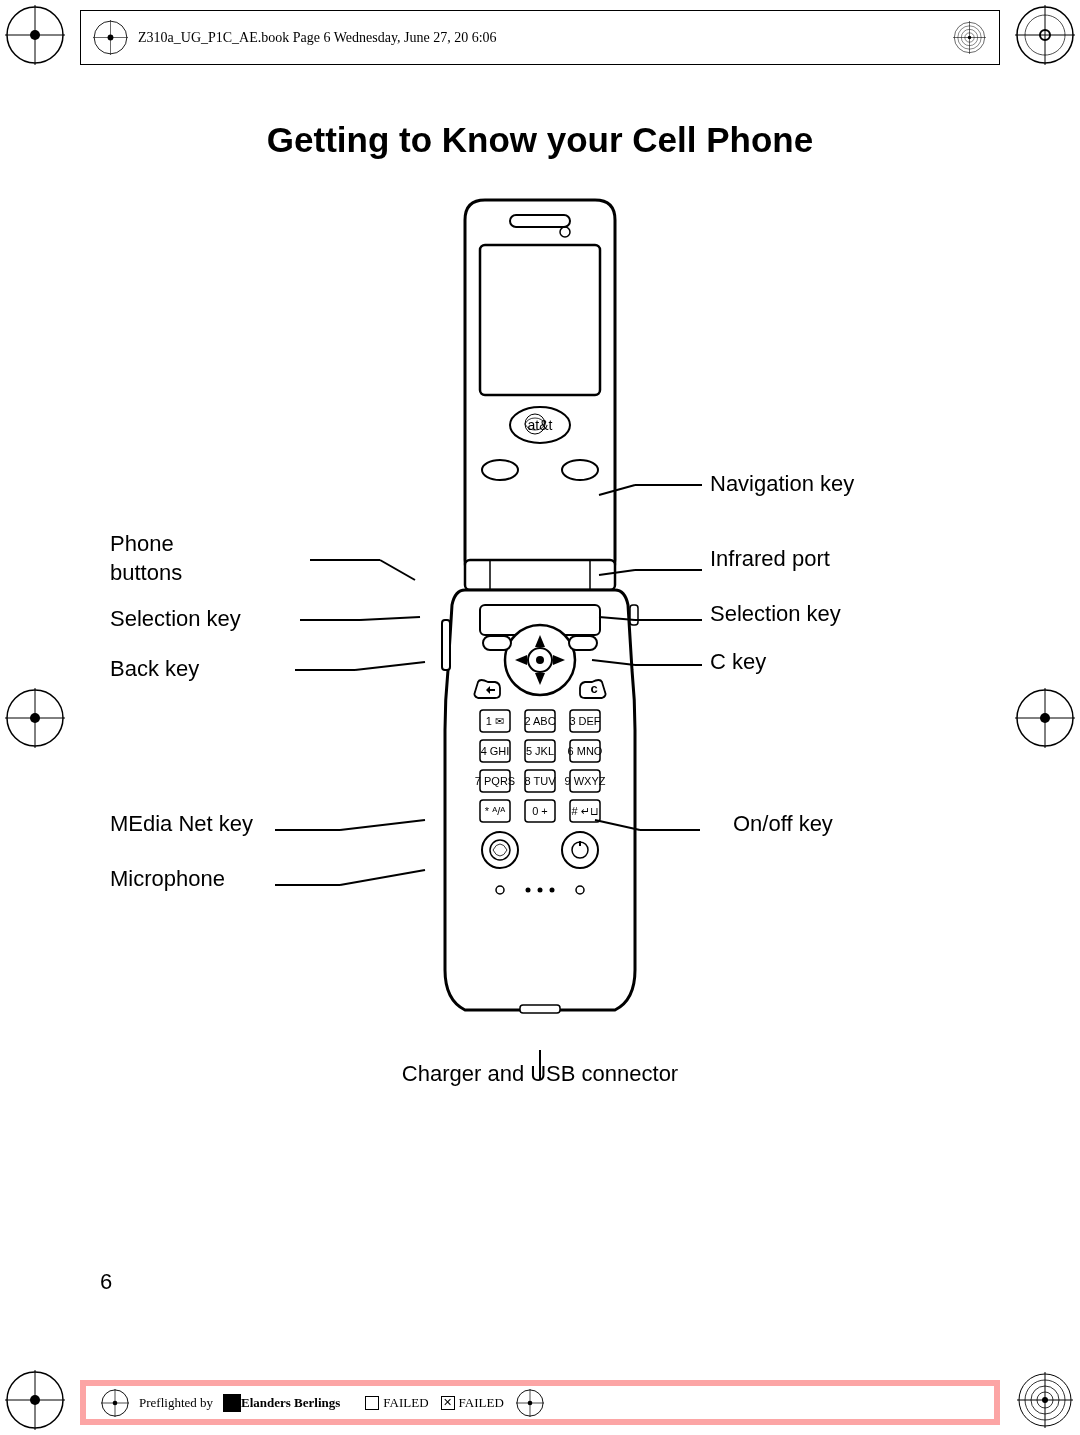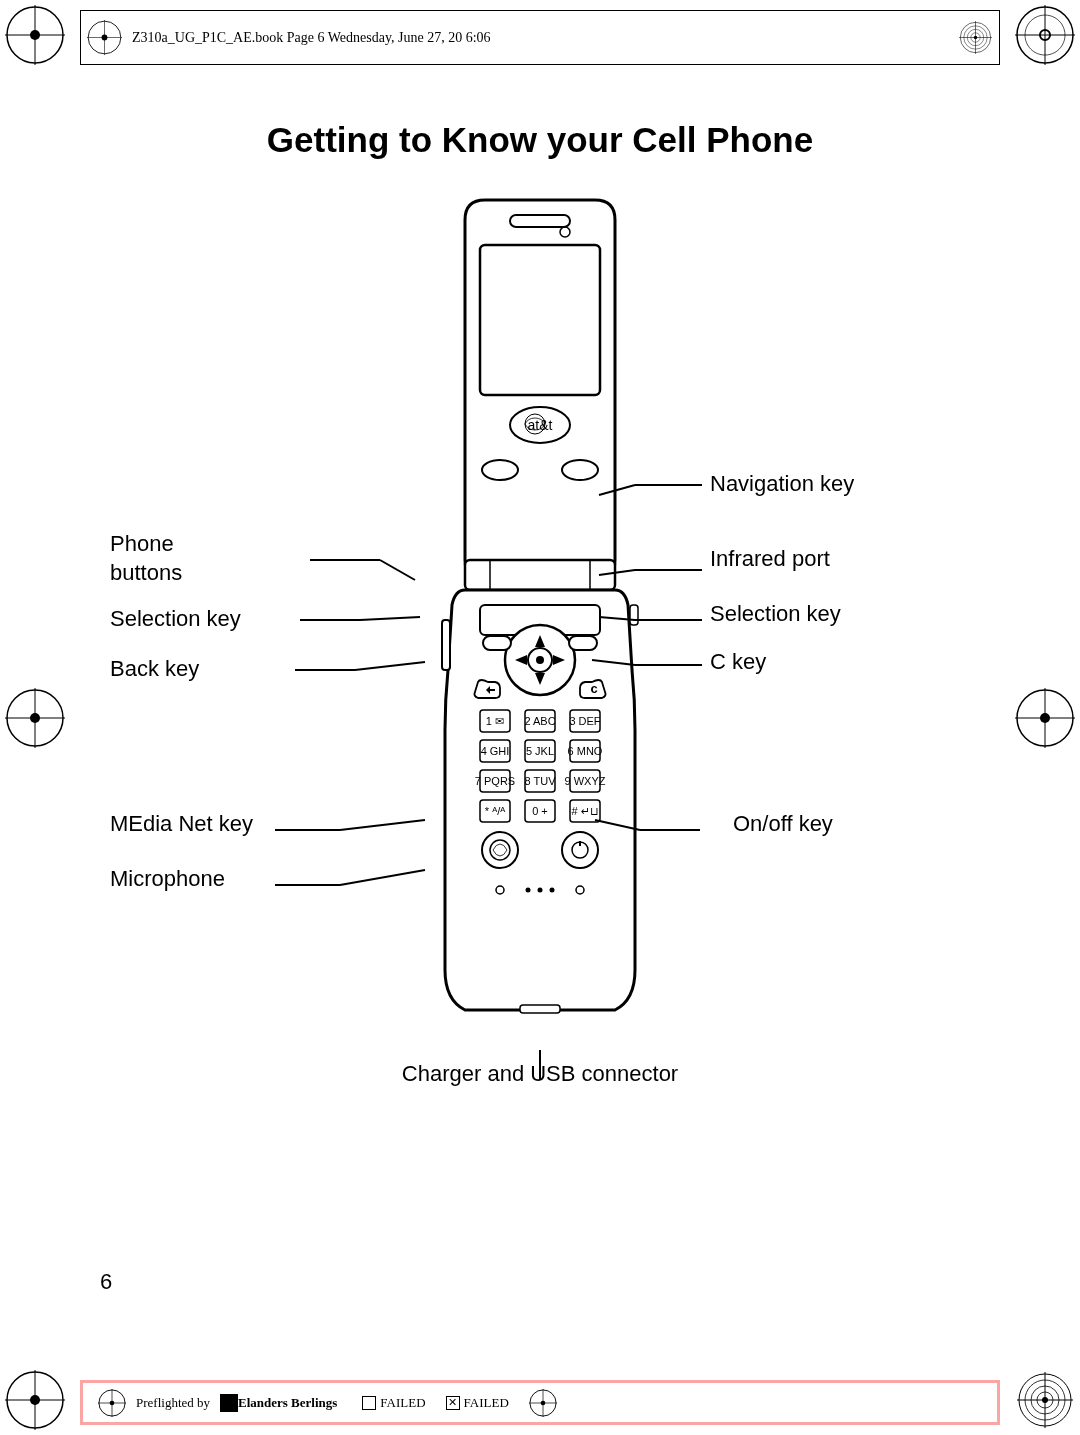--- a/index.html
+++ b/index.html
@@ -28,21 +28,21 @@
     
     .header-bar {
       position: absolute;
       top: 10px;
       left: 80px;
       right: 80px;
       height: 55px;
       border: 1.5px solid #000;
       display: flex;
       align-items: center;
-      padding: 0 6px;
+      padding: 0 12px;
       font-size: 14px;
       background: #fff;
     }
 
     
     .main-content {
       position: absolute;
       top: 80px;
       left: 80px;
       right: 80px;
@@ -83,21 +83,21 @@
       transform: translateX(-50%);
     }
 
     
     .bottom-bar {
       position: absolute;
       bottom: 10px;
       left: 80px;
       right: 80px;
       height: 45px;
-      border: 3px solid #fca5a5;
+      border: 6px solid #fca5a5;
       display: flex;
       align-items: center;
       padding: 8px 15px;
       font-size: 13px;
     }
 
     
     .page-number {
       position: absolute;
       bottom: 65px;
@@ -385,21 +385,21 @@
           <line x1="0" y1="30" x2="60" y2="30" stroke="#000" stroke-width="1.5"></line>
       <circle cx="30" cy="30" r="5" fill="#000"></circle>
         </svg>
     </div>
     <span>Preflighted by</span>
     <span style="margin:0 5px;font-weight:bold;display:flex;align-items:center;">
       <span style="width:18px;height:18px;background:#000;display:inline-block;vertical-align:middle;"></span>
       <span>Elanders Berlings</span>
     </span>
   </div>
-  <div style="margin-left:20px;display:flex;align-items:center;gap:20px;">
+  <div style="margin-left:20px;display:flex;align-items:center;gap:12px;">
     <span style="display:flex;align-items:center;gap:4px;">
       <span style="width:14px;height:14px;border:1.5px solid #000;display:inline-block;"></span>
       <span>FAILED</span>
     </span>
     <span style="display:flex;align-items:center;gap:4px;">
       <span style="width:14px;height:14px;border:1.5px solid #000;display:inline-flex;align-items:center;justify-content:center;font-size:11px;">✕</span>
       <span>FAILED</span>
     </span>
 
     <div style="width:28px;height:28px;">

